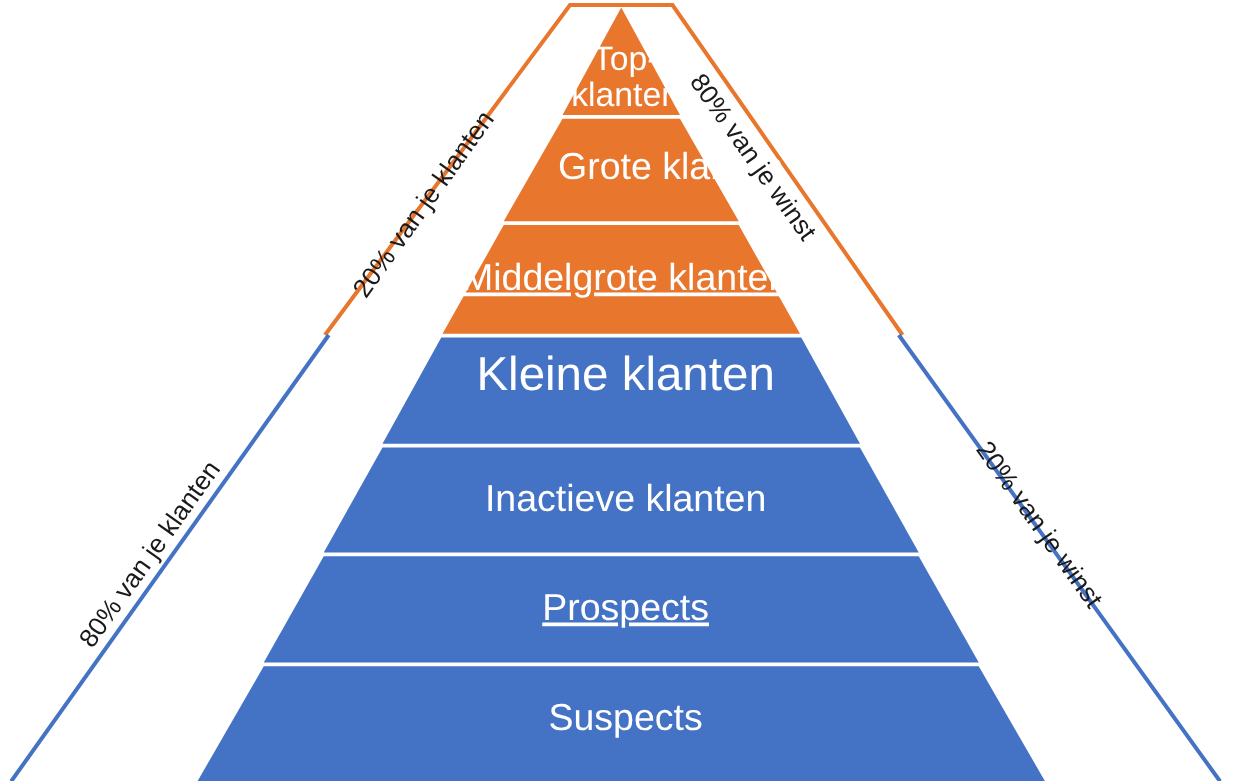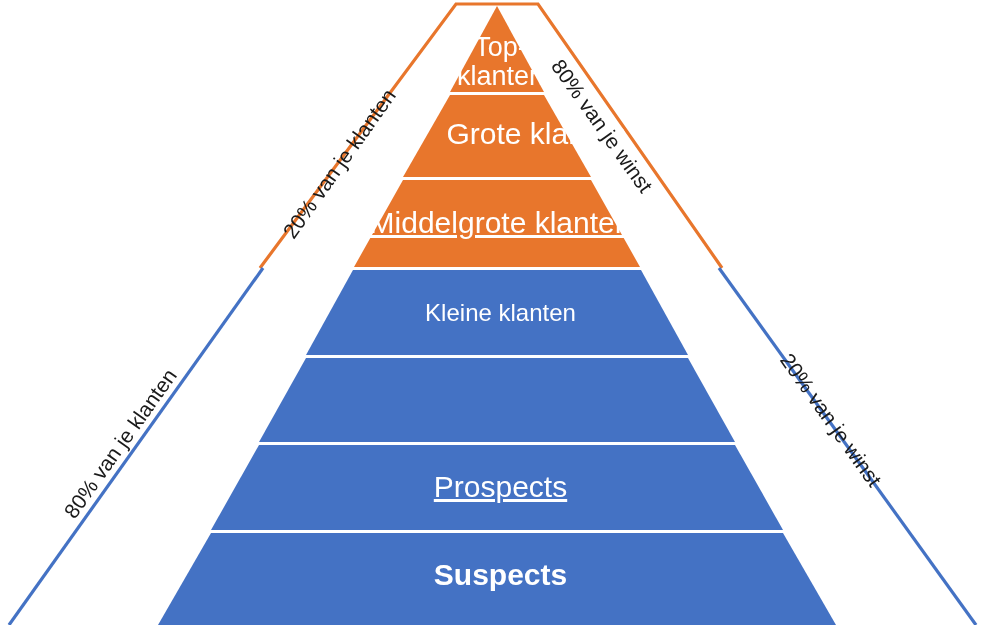--- a/index.html
+++ b/index.html
@@ -72,26 +72,27 @@
     <polygon points="0,625 158,625 497,151 497,6" fill="#ffffff" opacity="0"></polygon>
   </svg>
 
   <div class="layer-label" style="top:33px; font-size:27px;">Top-
 klanten</div>
 
   <div class="layer-label" style="top:118px; font-size:30px;padding-left:36px;">Grote klanten</div>
 
   <div class="layer-label" style="top:207px; font-size:30px;text-decoration:underline;">Middelgrote klanten</div>
 
-  <div class="layer-label" style="top:300px; font-size:24px;">Kleine klanten</div>
+  <div class="layer-label" style="top:280px; font-size:38px;">Kleine klanten</div>
 
+  <div class="layer-label" style="top:384px; font-size:30px;">Inactieve klanten</div>
 
   <div class="layer-label" style="top:471px; font-size:30px;text-decoration:underline;">Prospects</div>
 
-  <div class="layer-label" style="top:559px; font-size:30px;font-weight:bold;">Suspects</div>
+  <div class="layer-label" style="top:559px; font-size:30px;">Suspects</div>
 
   <div class="annot" style="left:288px; top:224px; transform: rotate(-54.5deg);">20% van je klanten</div>
 
   <div class="annot" style="left:556px; top:50px; transform: rotate(54.5deg);">80% van je winst</div>
 
   <div class="annot" style="left:69px; top:504px; transform: rotate(-54.5deg);">80% van je klanten</div>
 
   <div class="annot" style="left:785px; top:344px; transform: rotate(54.5deg);">20% van je winst</div>
 
 </div>

